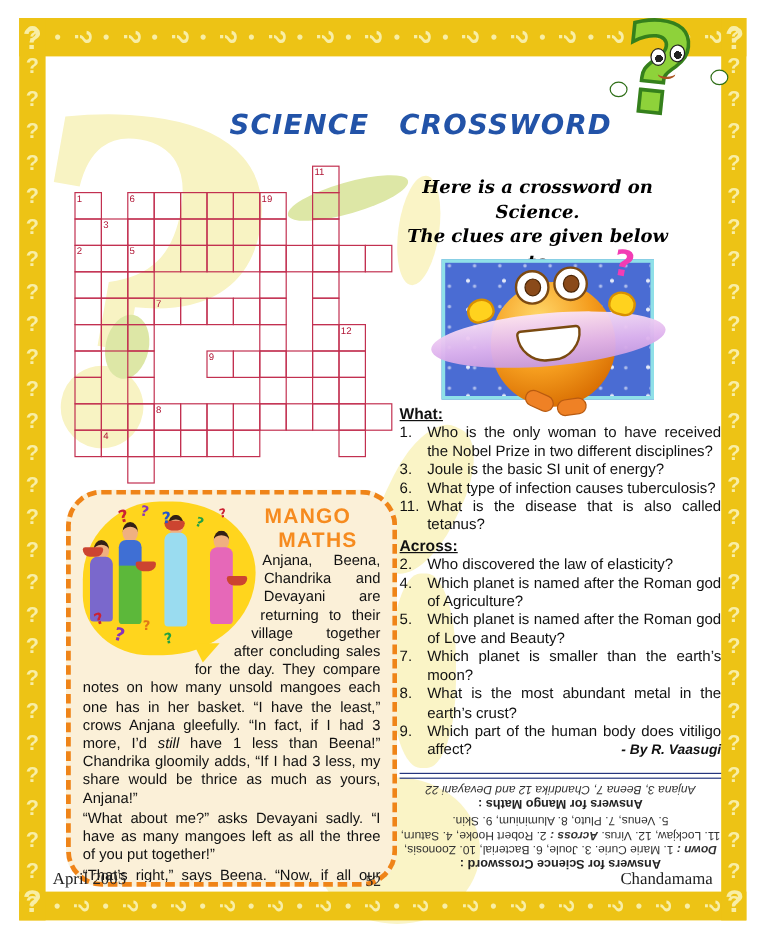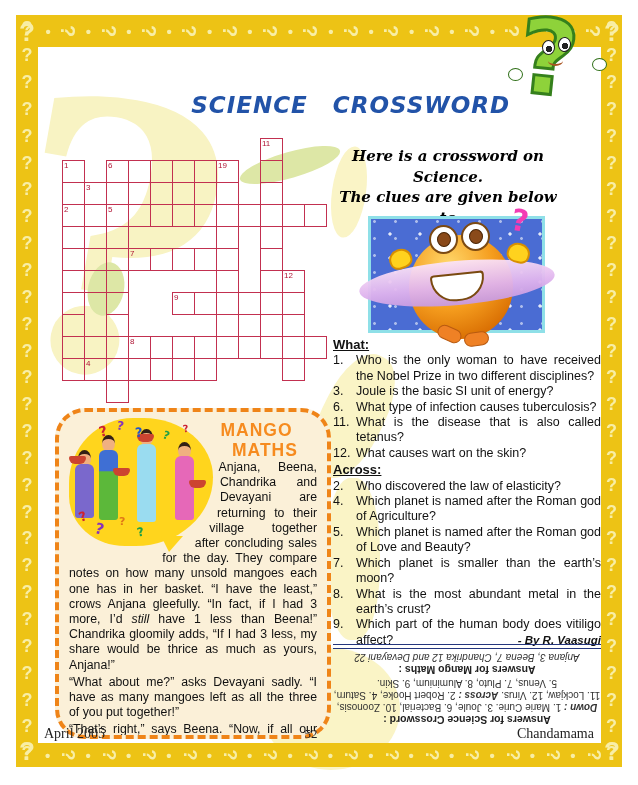--- a/index.html
+++ b/index.html
@@ -414,24 +414,20 @@
           <span class="txt">Joule is the basic SI unit of energy?</span>
         </div>
         <div class="clue">
           <span class="num">6.</span>
           <span class="txt">What type of infection causes tuberculosis?</span>
         </div>
         <div class="clue">
           <span class="num">11.</span>
           <span class="txt">What is the disease that is also called tetanus?</span>
         </div>
-        <div class="clue">
-          <span class="num">12.</span>
-          <span class="txt">What causes wart on the skin?</span>
-        </div>
       </div>
     <div class="cluehead">Across:</div>
     <div id="across-list">
         <div class="clue">
           <span class="num">2.</span>
           <span class="txt">Who discovered the law of elasticity?</span>
         </div>
         <div class="clue">
           <span class="num">4.</span>
           <span class="txt">Which planet is named after the Roman god of Agriculture?</span>

